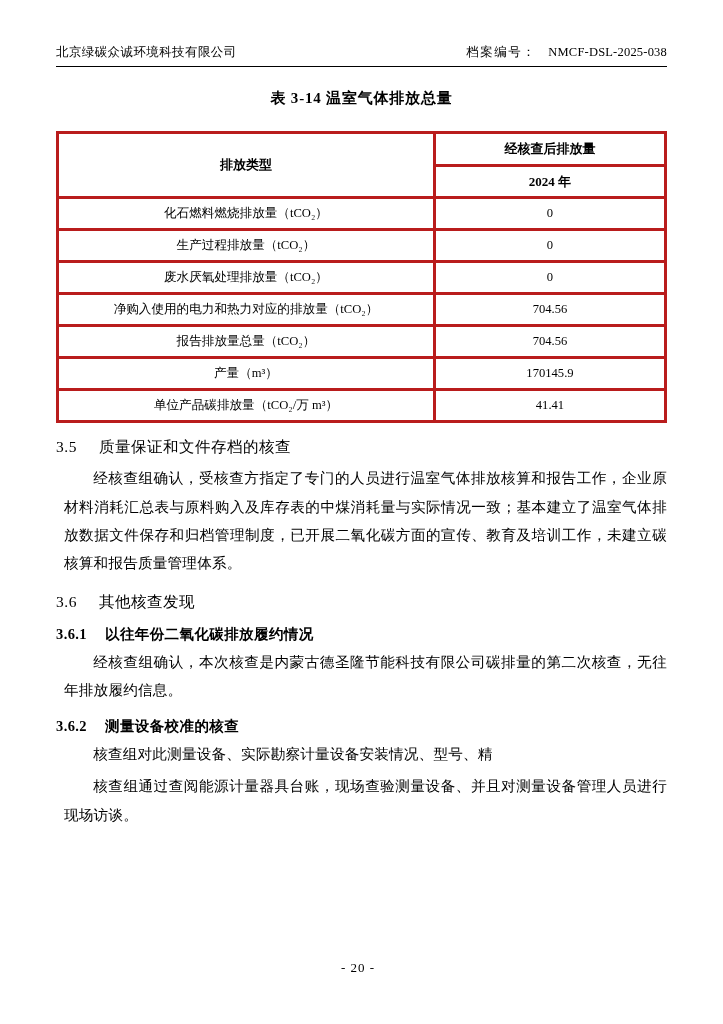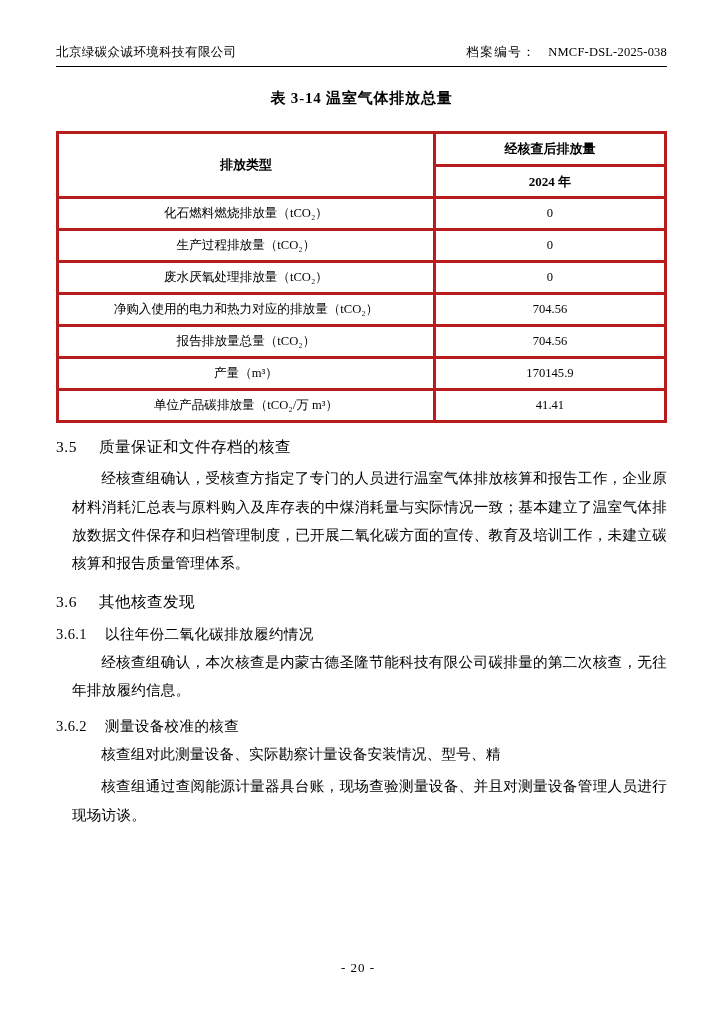--- a/index.html
+++ b/index.html
@@ -78,29 +78,29 @@
   
   h2.sec {
     font-size: 15.5px;
     font-weight: normal;
     margin: 14px 0 6px 0;
     letter-spacing: 0.5px;
   }
   h2.sec .num { margin-right: 22px; }
   h3.sub {
     font-size: 14.5px;
-    font-weight: normal;
+    font-weight: bold;
     margin: 12px 0 4px 0;
     letter-spacing: 0.4px;
   }
   h3.sub .num { margin-right: 18px; }
   p.body {
     font-size: 14.6px;
     line-height: 1.95;
-    margin: 2px 0 4px 16px;
+    margin: 2px 0 4px 8px;
     text-align: justify;
     text-justify: inter-ideograph;
     text-indent: 2em;
     letter-spacing: 0.2px;
   }
   
   .footer {
     position: absolute;
     left: 0;
     right: 7px;

